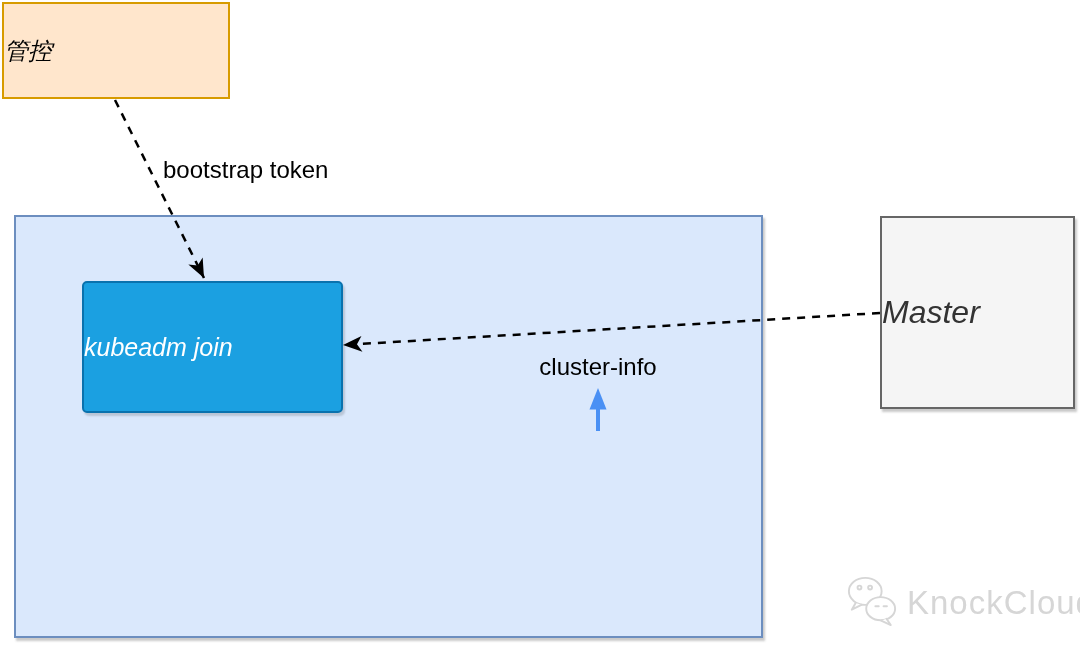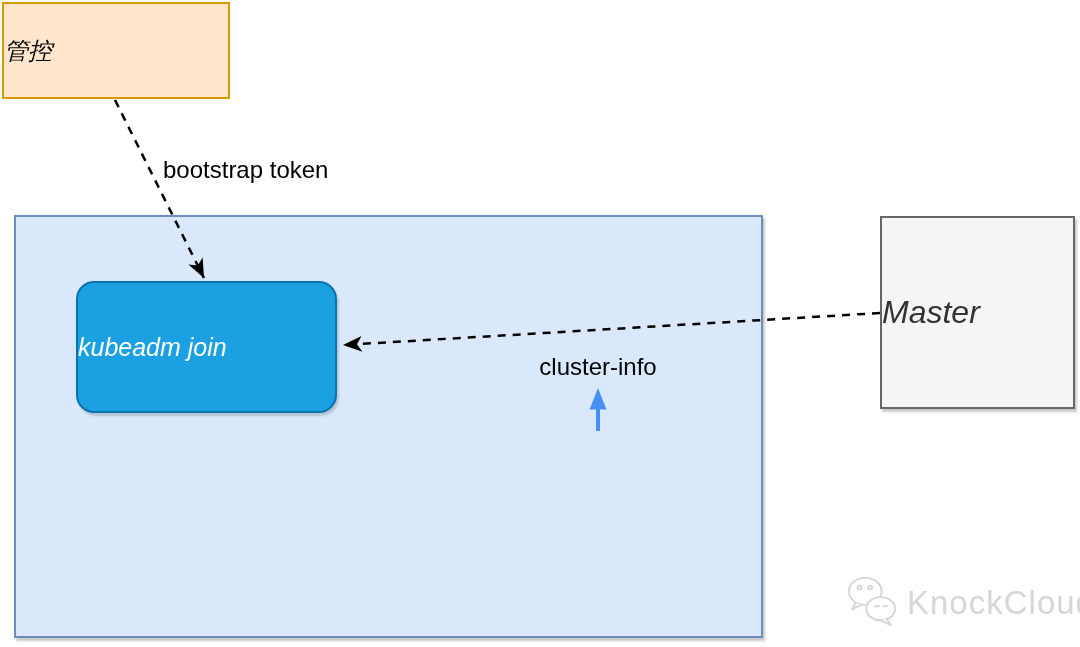--- a/index.html
+++ b/index.html
@@ -39,25 +39,25 @@
     position: absolute;
     left: 14px; top: 215px;
     width: 745px; height: 419px;
     background: var(--cluster-fill);
     border: 2px solid var(--cluster-stroke);
     box-shadow: 2px 3px 2px rgba(102,102,102,0.35);
   }
   
   #kubeadm-node {
     position: absolute;
-    left: 76px; top: 281px;
+    left: 82px; top: 281px;
     width: 257px; height: 128px;
     background: var(--node-fill);
     border: 2px solid var(--node-stroke);
-    border-radius: 18px;
+    border-radius: 5px;
     box-shadow: 2px 3px 2px rgba(0,0,0,0.15);
     font-size: 25px;
     color: var(--node-text);
   }
   
   #master-box {
     position: absolute;
     left: 880px; top: 216px;
     width: 191px; height: 189px;
     background: var(--master-fill);

